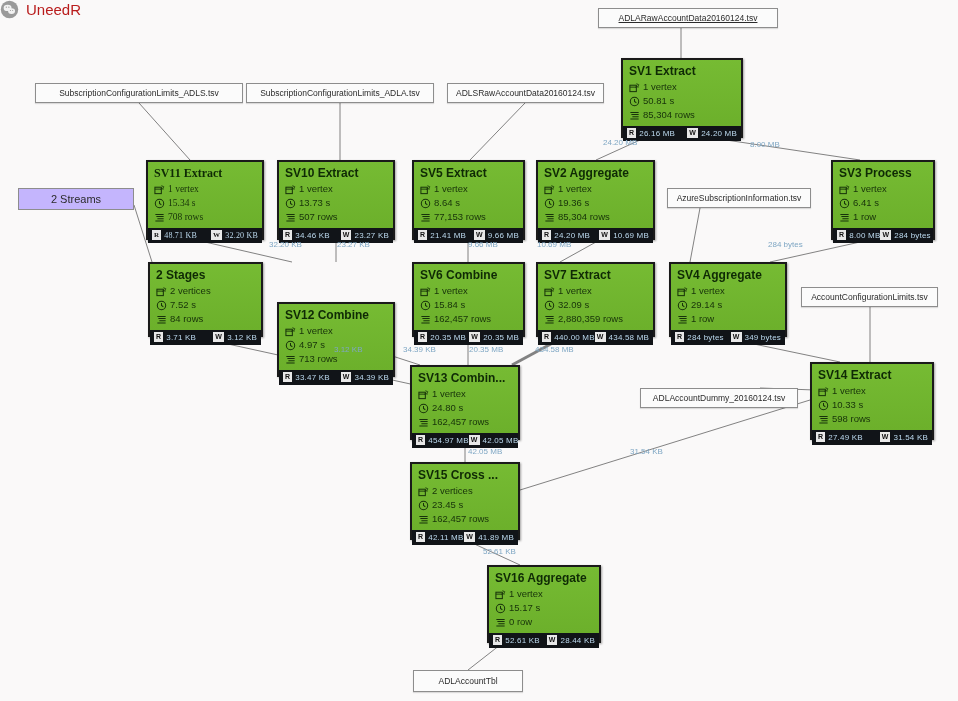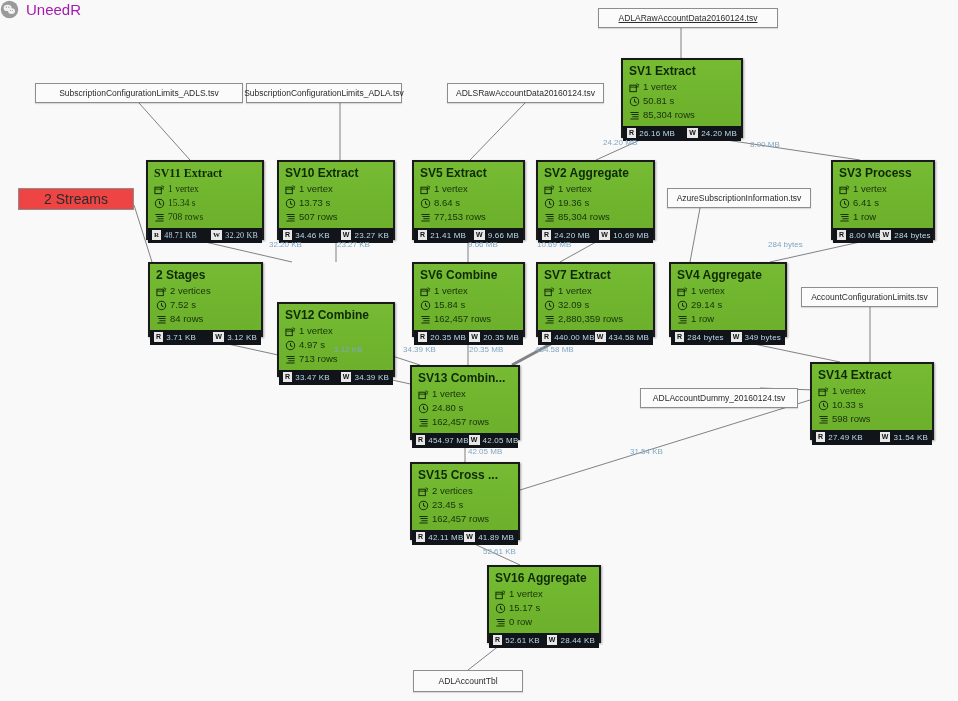--- a/index.html
+++ b/index.html
@@ -110,23 +110,23 @@
     align-items: center;
     justify-content: center;
     box-sizing: border-box;
     padding: 0 6px;
     white-space: nowrap;
     box-shadow: 0 1px 1px rgba(0,0,0,0.12);
   }
   .streambox {
     position: absolute;
     border: 1px solid #8d8d8d;
-    background: #ef4444;
+    background: #c4b5fd;
     color: #2b2b2b;
-    font-size: 14px;
+    font-size: 11px;
     display: flex;
     align-items: center;
     justify-content: center;
     box-sizing: border-box;
     white-space: nowrap;
   }
   .streambox::before,
   .streambox::after {
     content: "";
     position: absolute;
@@ -144,21 +144,21 @@
     color: #7fa7c4;
     white-space: nowrap;
     pointer-events: none;
   }
 
   
   .watermark {
     position: absolute;
     display: flex;
     align-items: center;
-    color: #a21caf;
+    color: #b91c1c;
     font-size: 15px;
   }
   .watermark .wx {
     width: 19px; height: 19px;
     margin-right: 7px;
     display: block;
   }
 </style>
 </head>
 <body>
@@ -192,21 +192,21 @@
       <path d="M 134 205 L 152 262" fill="none" stroke="#5a5a5a" stroke-width="1" opacity="0.75"></path>
     </svg>
 
   <div id="files-layer">
       <div class="filebox" style="left: 598px; top: 8px; width: 180px; height: 20px; text-decoration: underline;">
         <span>ADLARawAccountData20160124.tsv</span>
       </div>
       <div class="filebox" style="left: 35px; top: 83px; width: 208px; height: 20px;">
         <span>SubscriptionConfigurationLimits_ADLS.tsv</span>
       </div>
-      <div class="filebox" style="left: 246px; top: 83px; width: 156px; height: 20px; align-items: center;">
+      <div class="filebox" style="left: 246px; top: 83px; width: 188px; height: 20px; align-items: center;">
         <span>SubscriptionConfigurationLimits_ADLA.tsv</span>
       </div>
       <div class="filebox" style="left: 447px; top: 83px; width: 157px; height: 20px;">
         <span>ADLSRawAccountData20160124.tsv</span>
       </div>
       <div class="filebox" style="left: 667px; top: 188px; width: 144px; height: 20px;">
         <span>AzureSubscriptionInformation.tsv</span>
       </div>
       <div class="filebox" style="left: 801px; top: 287px; width: 137px; height: 20px;">
         <span>AccountConfigurationLimits.tsv</span>

